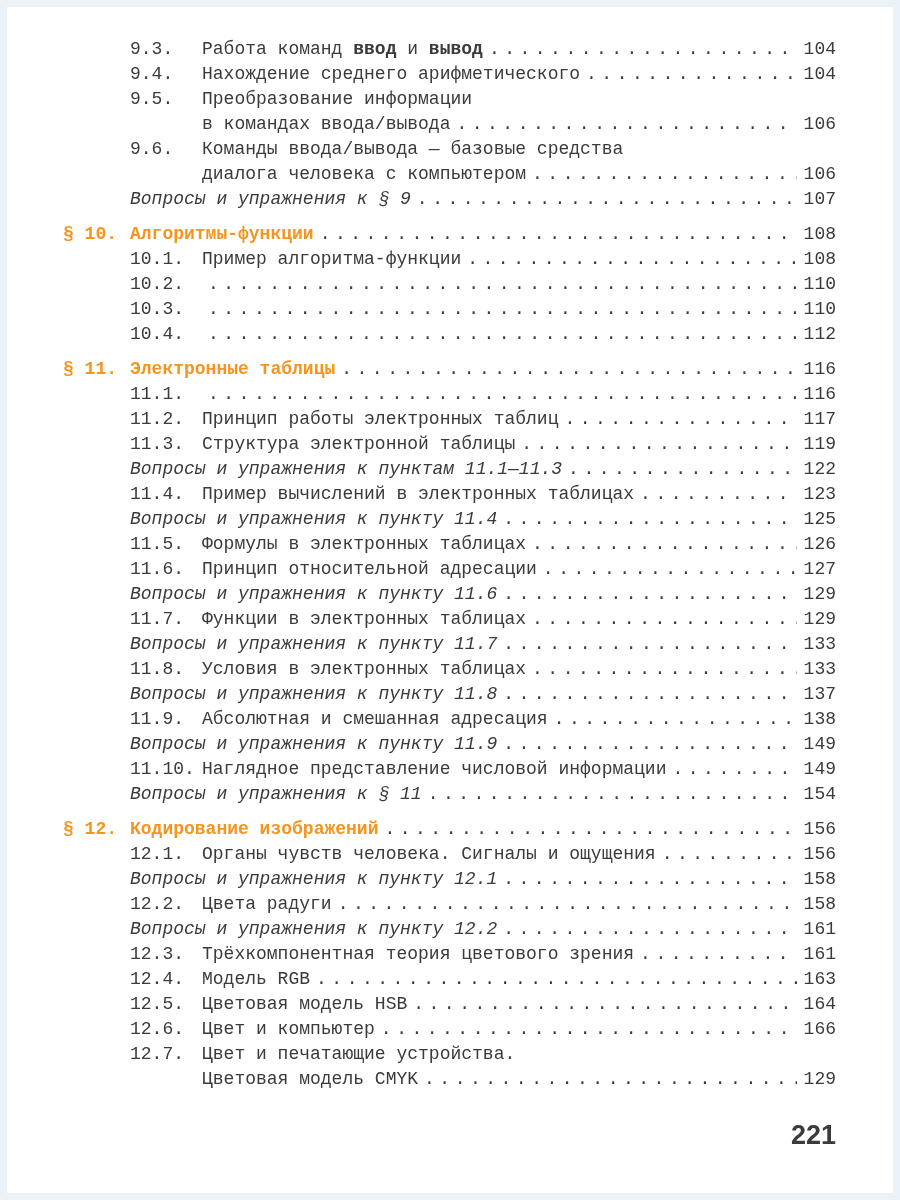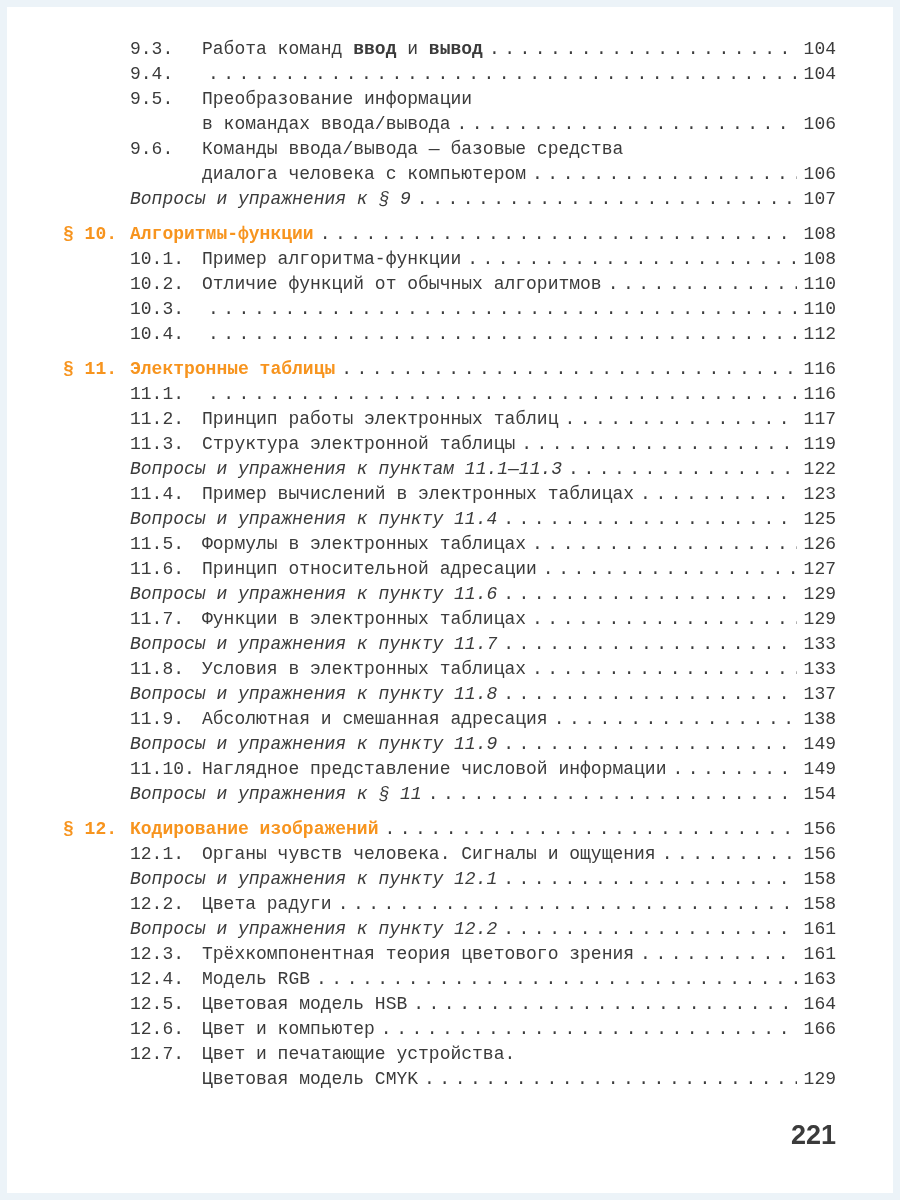--- a/index.html
+++ b/index.html
@@ -76,20 +76,21 @@
       <div class="row sub">
         <span class="indent"></span>
         <span class="num">9.3.</span>
         <span class="title"><span>Работа команд </span><span class="b">ввод</span><span> и </span><span class="b">вывод</span></span>
         <span class="dots"></span>
         <span class="pageno">104</span>
       </div>
       <div class="row sub">
         <span class="indent"></span>
         <span class="num">9.4.</span>
+        <span class="title">Нахождение среднего арифметического</span>
         <span class="dots"></span>
         <span class="pageno">104</span>
       </div>
       <div class="row sub">
         <span class="indent"></span>
         <span class="num">9.5.</span>
         <span class="title">Преобразование информации</span>
       </div>
       <div class="row sub">
         <span class="indent"></span>
@@ -125,21 +126,20 @@
       <div class="row sub">
         <span class="indent"></span>
         <span class="num">10.1.</span>
         <span class="title">Пример алгоритма-функции</span>
         <span class="dots"></span>
         <span class="pageno">108</span>
       </div>
       <div class="row sub">
         <span class="indent"></span>
         <span class="num">10.2.</span>
-        <span class="title">Отличие функций от обычных алгоритмов</span>
         <span class="dots"></span>
         <span class="pageno">110</span>
       </div>
       <div class="row sub">
         <span class="indent"></span>
         <span class="num">10.3.</span>
         <span class="dots"></span>
         <span class="pageno">110</span>
       </div>
       <div class="row sub">

